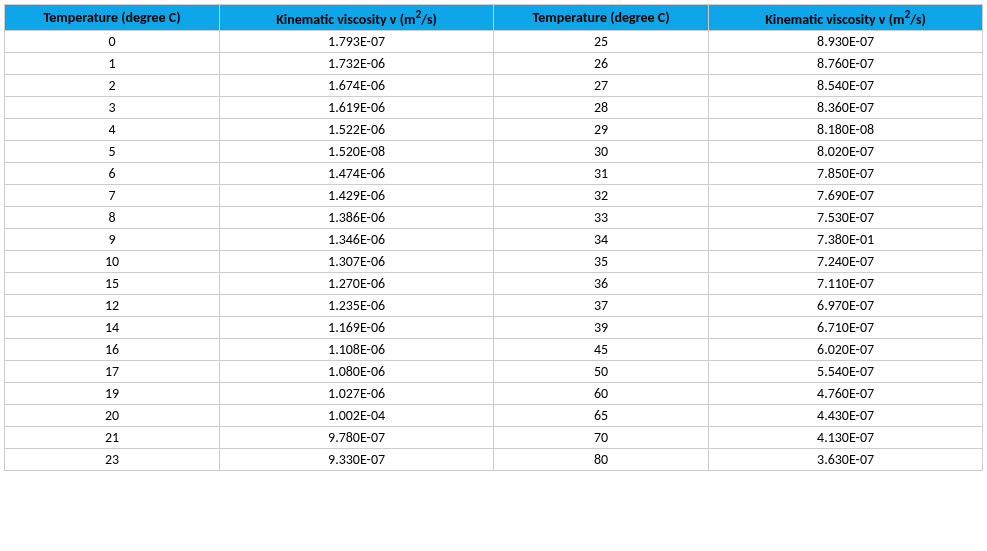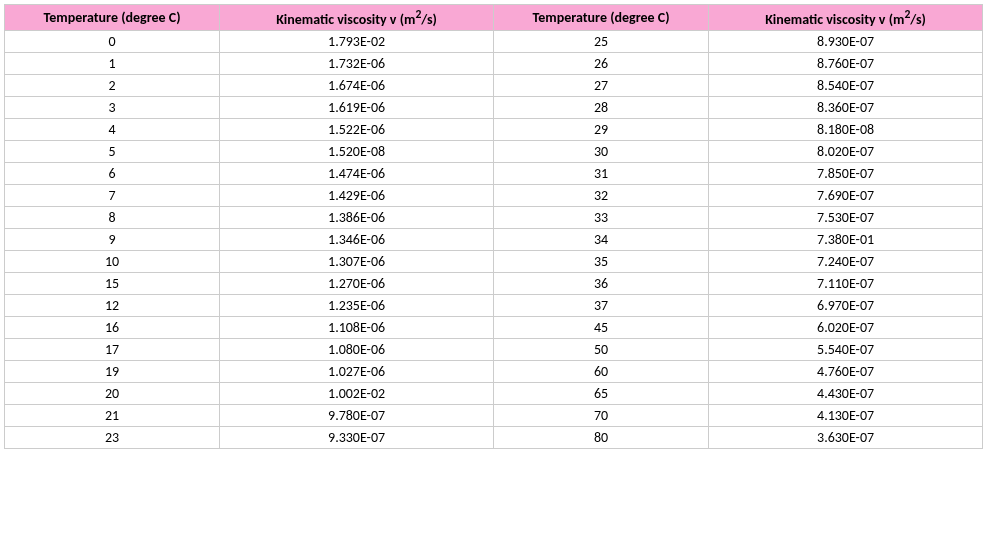--- a/index.html
+++ b/index.html
@@ -22,21 +22,21 @@
     th, td {
       border: 1px solid #ccc;
       padding: 2px 6px;
       text-align: center;
       font-size: 14px;
       vertical-align: middle;
       height: 20px;
     }
     th {
       font-weight: bold;
-      background: #f9a8d4;
+      background: #0ea5e9;
     }
     .col-temp {
       width: 22%;
     }
     .col-visc {
       width: 28%;
     }
   </style>
 </head>
 <body>
@@ -52,21 +52,21 @@
     <tr>
       <th>Temperature (degree C)</th>
       <th><span>Kinematic viscosity v (m</span><sup>2</sup><span>/s)</span></th>
       <th>Temperature (degree C)</th>
       <th><span>Kinematic viscosity v (m</span><sup>2</sup><span>/s)</span></th>
     </tr>
   </thead>
   <tbody id="tbody">
   <tr>
         <td>0</td>
-        <td>1.793E-02</td>
+        <td>1.793E-07</td>
         <td>25</td>
         <td>8.930E-07</td>
       </tr>
       <tr>
         <td>1</td>
         <td>1.732E-06</td>
         <td>26</td>
         <td>8.760E-07</td>
       </tr>
       <tr>
@@ -129,40 +129,46 @@
         <td>36</td>
         <td>7.110E-07</td>
       </tr>
       <tr>
         <td>12</td>
         <td>1.235E-06</td>
         <td>37</td>
         <td>6.970E-07</td>
       </tr>
       <tr>
+        <td>14</td>
+        <td>1.169E-06</td>
+        <td>39</td>
+        <td>6.710E-07</td>
+      </tr>
+      <tr>
         <td>16</td>
         <td>1.108E-06</td>
         <td>45</td>
         <td>6.020E-07</td>
       </tr>
       <tr>
         <td>17</td>
         <td>1.080E-06</td>
         <td>50</td>
         <td>5.540E-07</td>
       </tr>
       <tr>
         <td>19</td>
         <td>1.027E-06</td>
         <td>60</td>
         <td>4.760E-07</td>
       </tr>
       <tr>
         <td>20</td>
-        <td>1.002E-02</td>
+        <td>1.002E-04</td>
         <td>65</td>
         <td>4.430E-07</td>
       </tr>
       <tr>
         <td>21</td>
         <td>9.780E-07</td>
         <td>70</td>
         <td>4.130E-07</td>
       </tr>
       <tr>

